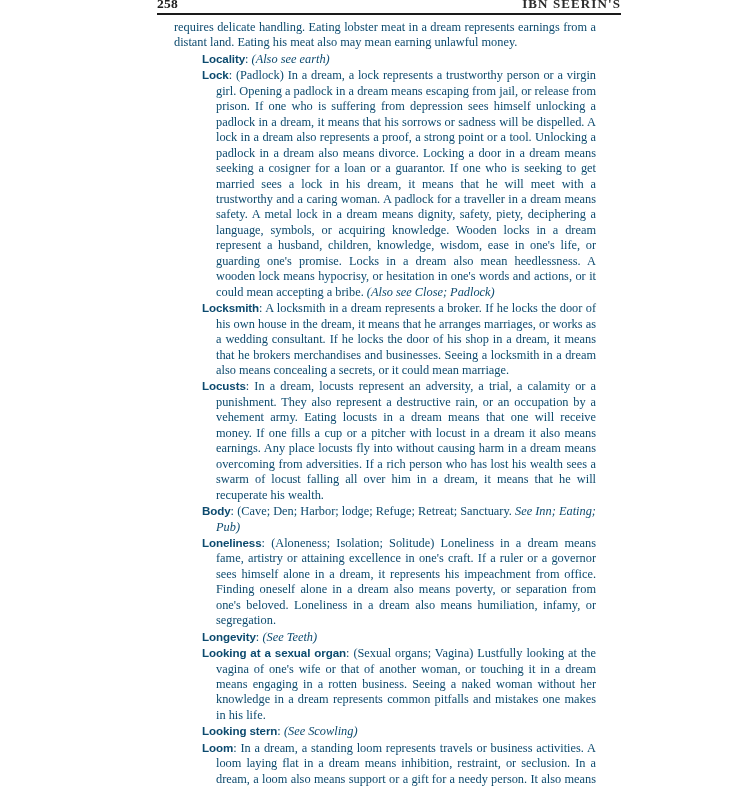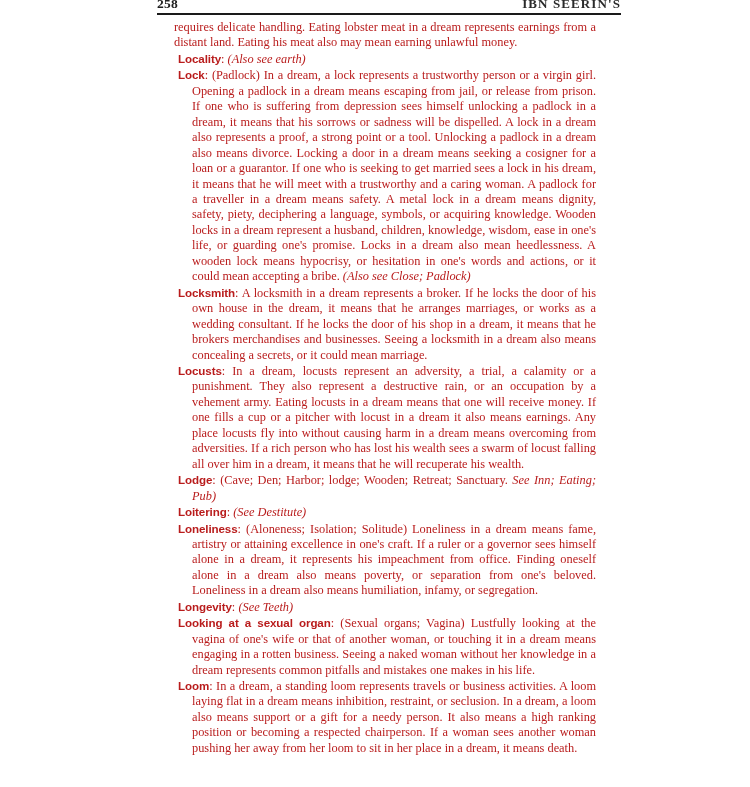--- a/index.html
+++ b/index.html
@@ -68,27 +68,28 @@
     top: 20px;
     width: 436px;
   }
 
   .entry {
     font-size: 12.35px;
     line-height: 15.45px;
     text-align: justify;
     text-justify: inter-word;
     margin: 0 0 0 0;
-    color: #b91c1c;
+    color: #0c4a6e;
   }
 
   
   .entry.hanging {
     padding-left: 32px;
     text-indent: -14px;
+    margin-left: 24px;
   }
 
   
   .entry.continuation {
     padding-left: 14px;
     text-indent: 0;
   }
 
   .headword {
     font-family: "Liberation Sans", "DejaVu Sans", sans-serif;
@@ -117,21 +118,21 @@
     <span class="head-title">IBN SEERIN'S</span>
   </div>
   <div class="head-rule"></div>
 
   <div class="column" id="text-column">
       <p class="entry continuation"><span>requires delicate handling. Eating lobster meat in a dream represents earnings from a distant land. Eating his meat also may mean earning unlawful money.</span></p>
       <p class="entry hanging"><span class="headword">Locality</span><span>: </span><span class="xref">(Also see earth)</span></p>
       <p class="entry hanging"><span class="headword">Lock</span><span>: </span><span>(Padlock) In a dream, a lock represents a trustworthy person or a virgin girl. Opening a padlock in a dream means escaping from jail, or release from prison. If one who is suffering from depression sees himself unlocking a padlock in a dream, it means that his sorrows or sadness will be dispelled. A lock in a dream also represents a proof, a strong point or a tool. Unlocking a padlock in a dream also means divorce. Locking a door in a dream means seeking a cosigner for a loan or a guarantor. If one who is seeking to get married sees a lock in his dream, it means that he will meet with a trustworthy and a caring woman. A padlock for a traveller in a dream means safety. A metal lock in a dream means dignity, safety, piety, deciphering a language, symbols, or acquiring knowledge. Wooden locks in a dream represent a husband, children, knowledge, wisdom, ease in one's life, or guarding one's promise. Locks in a dream also mean heedlessness. A wooden lock means hypocrisy, or hesitation in one's words and actions, or it could mean accepting a bribe. </span><span class="xref">(Also see Close; Padlock)</span></p>
       <p class="entry hanging"><span class="headword">Locksmith</span><span>: </span><span>A locksmith in a dream represents a broker. If he locks the door of his own house in the dream, it means that he arranges marriages, or works as a wedding consultant. If he locks the door of his shop in a dream, it means that he brokers merchandises and businesses. Seeing a locksmith in a dream also means concealing a secrets, or it could mean marriage.</span></p>
       <p class="entry hanging"><span class="headword">Locusts</span><span>: </span><span>In a dream, locusts represent an adversity, a trial, a calamity or a punishment. They also represent a destructive rain, or an occupation by a vehement army. Eating locusts in a dream means that one will receive money. If one fills a cup or a pitcher with locust in a dream it also means earnings. Any place locusts fly into without causing harm in a dream means overcoming from adversities. If a rich person who has lost his wealth sees a swarm of locust falling all over him in a dream, it means that he will recuperate his wealth.</span></p>
-      <p class="entry hanging"><span class="headword">Lodge</span><span>: </span><span>(Cave; Den; Harbor; lodge; Wooden; Retreat; Sanctuary. </span><span class="xref">See Inn; Eating; Pub</span><span class="xref">)</span></p>
-      <p class="entry hanging"><span class="headword">Loitering</span><span>: </span><span class="xref">(See Destitute)</span></p>
+      <p class="entry hanging"><span class="headword">Body</span><span>: </span><span>(Cave; Den; Harbor; lodge; Refuge; Retreat; Sanctuary. </span><span class="xref">See Inn; Eating; Pub</span><span class="xref">)</span></p>
       <p class="entry hanging"><span class="headword">Loneliness</span><span>: </span><span>(Aloneness; Isolation; Solitude) Loneliness in a dream means fame, artistry or attaining excellence in one's craft. If a ruler or a governor sees himself alone in a dream, it represents his impeachment from office. Finding oneself alone in a dream also means poverty, or separation from one's beloved. Loneliness in a dream also means humiliation, infamy, or segregation.</span></p>
       <p class="entry hanging"><span class="headword">Longevity</span><span>: </span><span class="xref">(See Teeth)</span></p>
       <p class="entry hanging"><span class="headword">Looking at a sexual organ</span><span>: </span><span>(Sexual organs; Vagina) Lustfully looking at the vagina of one's wife or that of another woman, or touching it in a dream means engaging in a rotten business. Seeing a naked woman without her knowledge in a dream represents common pitfalls and mistakes one makes in his life.</span></p>
+      <p class="entry hanging"><span class="headword">Looking stern</span><span>: </span><span class="xref">(See Scowling)</span></p>
       <p class="entry hanging"><span class="headword">Loom</span><span>: </span><span>In a dream, a standing loom represents travels or business activities. A loom laying flat in a dream means inhibition, restraint, or seclusion. In a dream, a loom also means support or a gift for a needy person. It also means a high ranking position or becoming a respected chairperson. If a woman sees another woman pushing her away from her loom to sit in her place in a dream, it means death.</span></p>
     </div>
 
 </div>
 
 </body></html>

